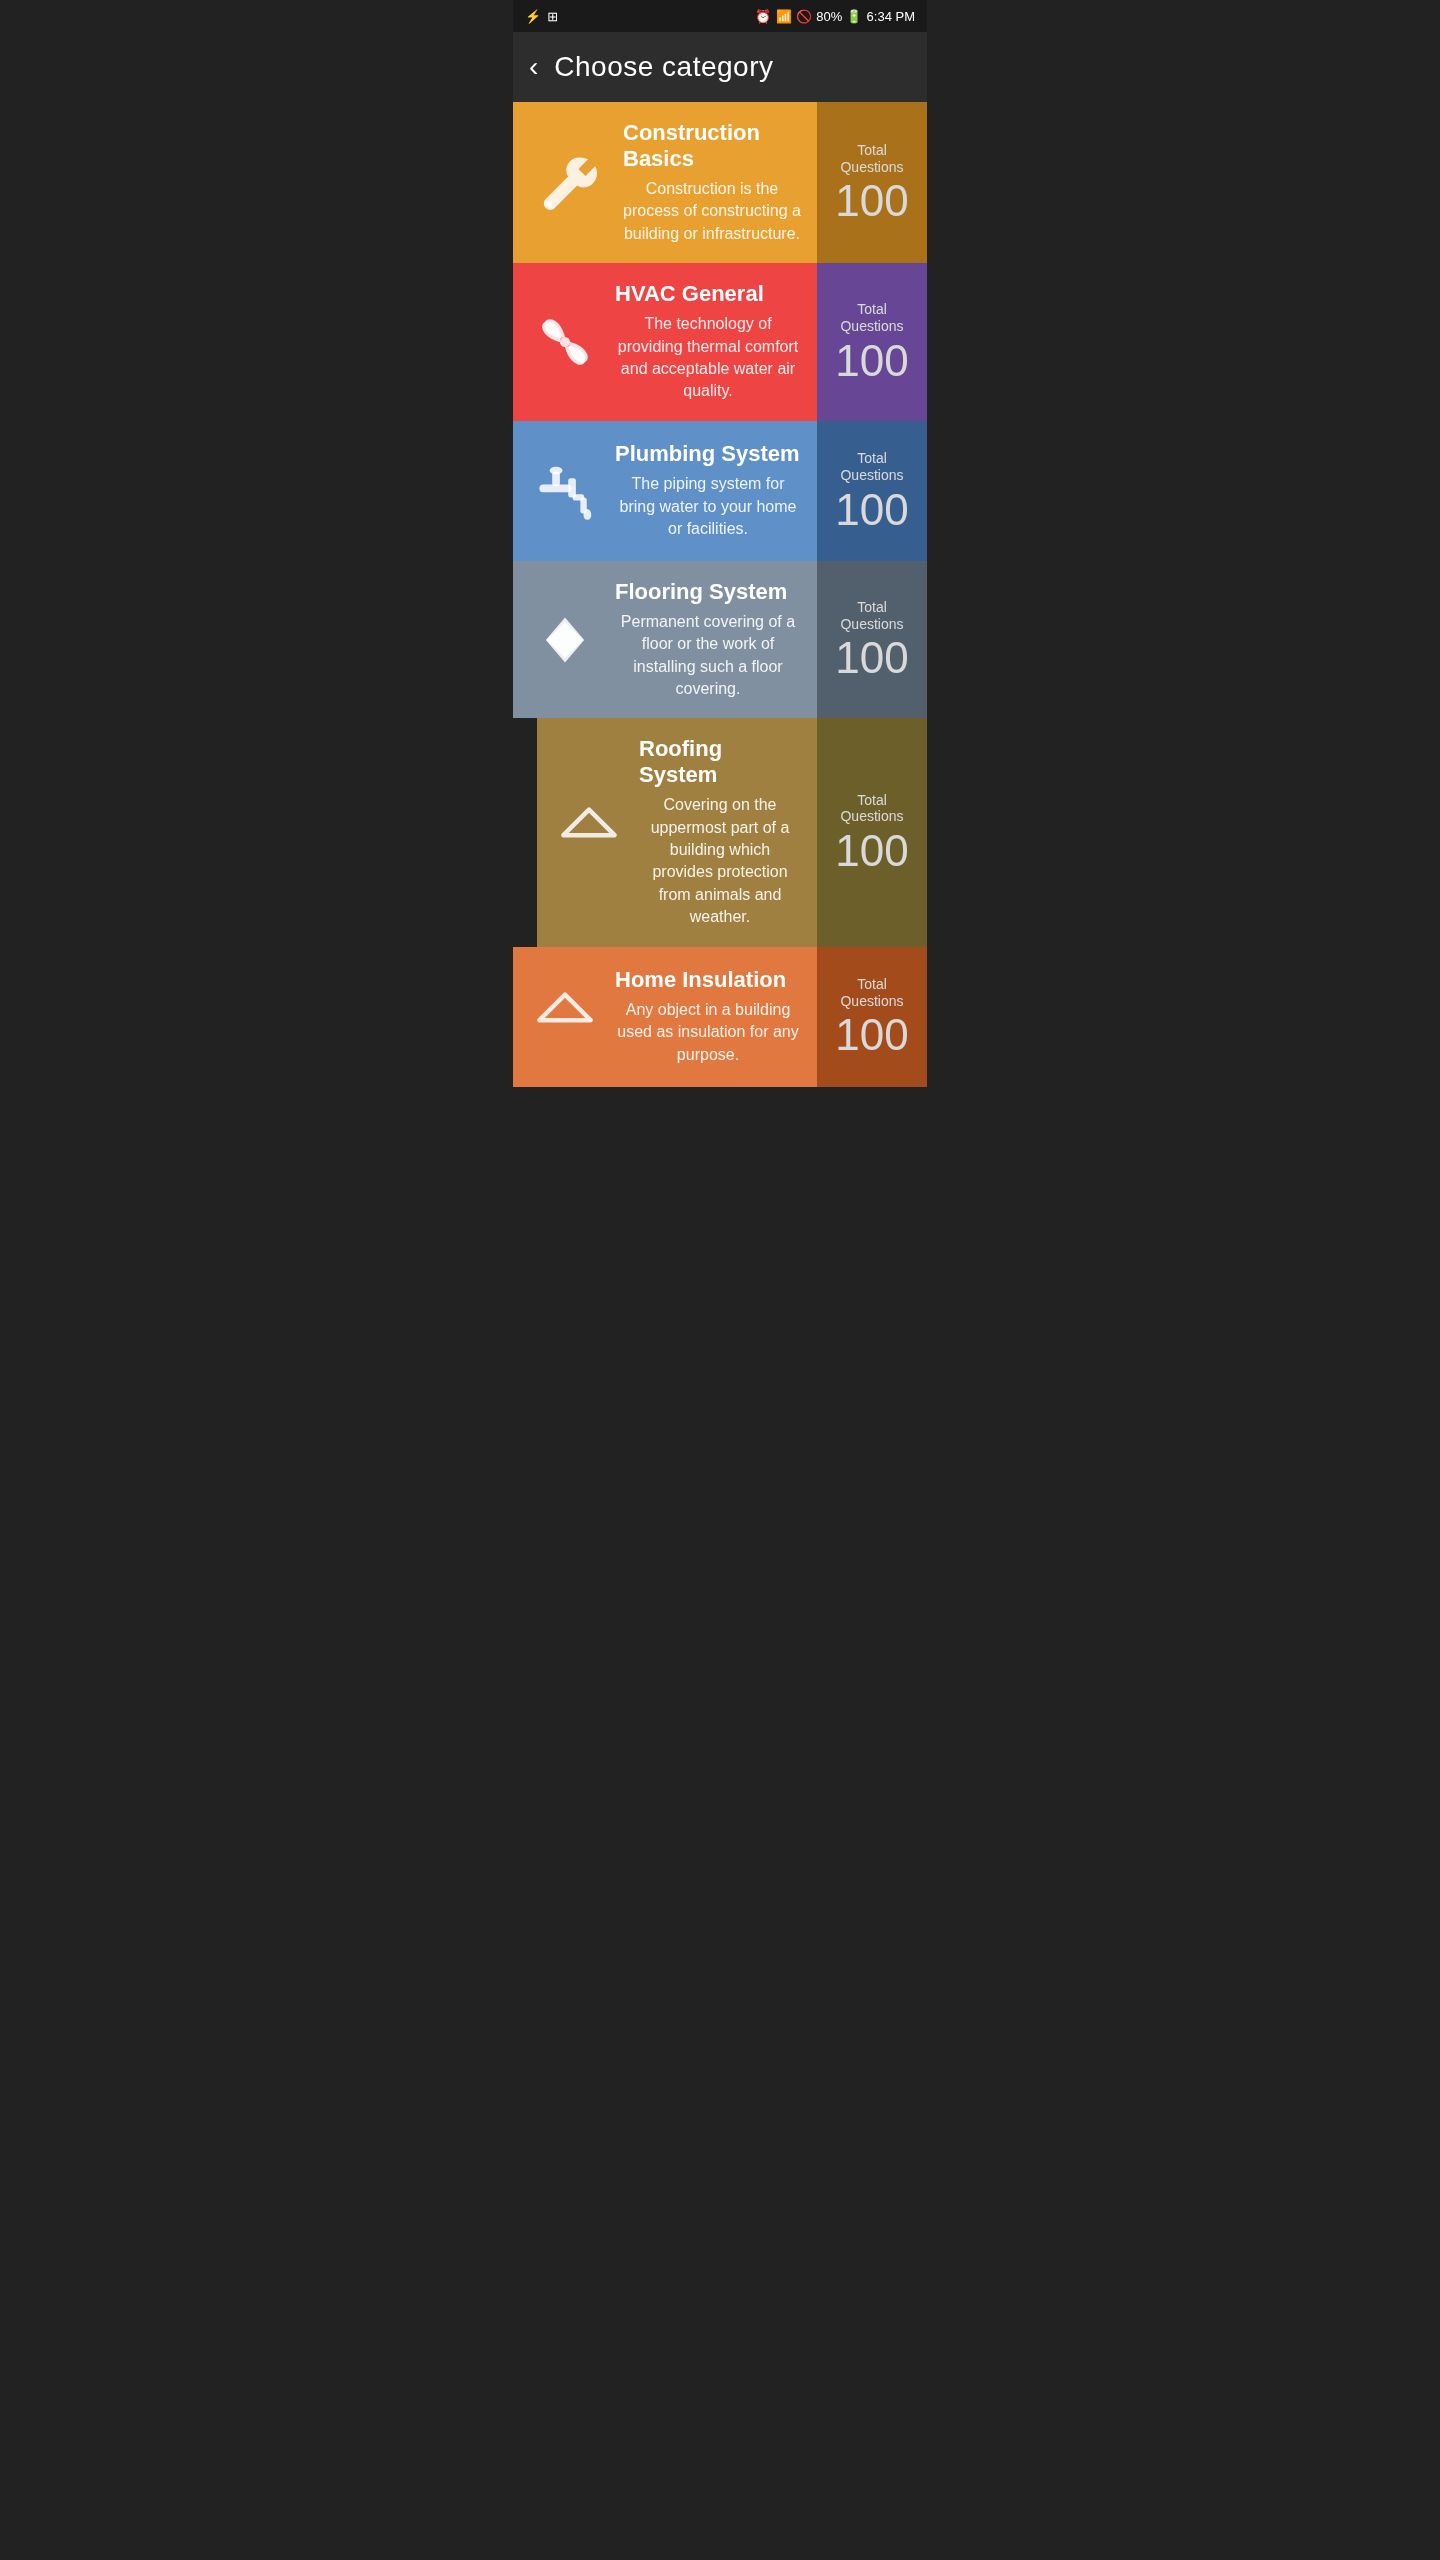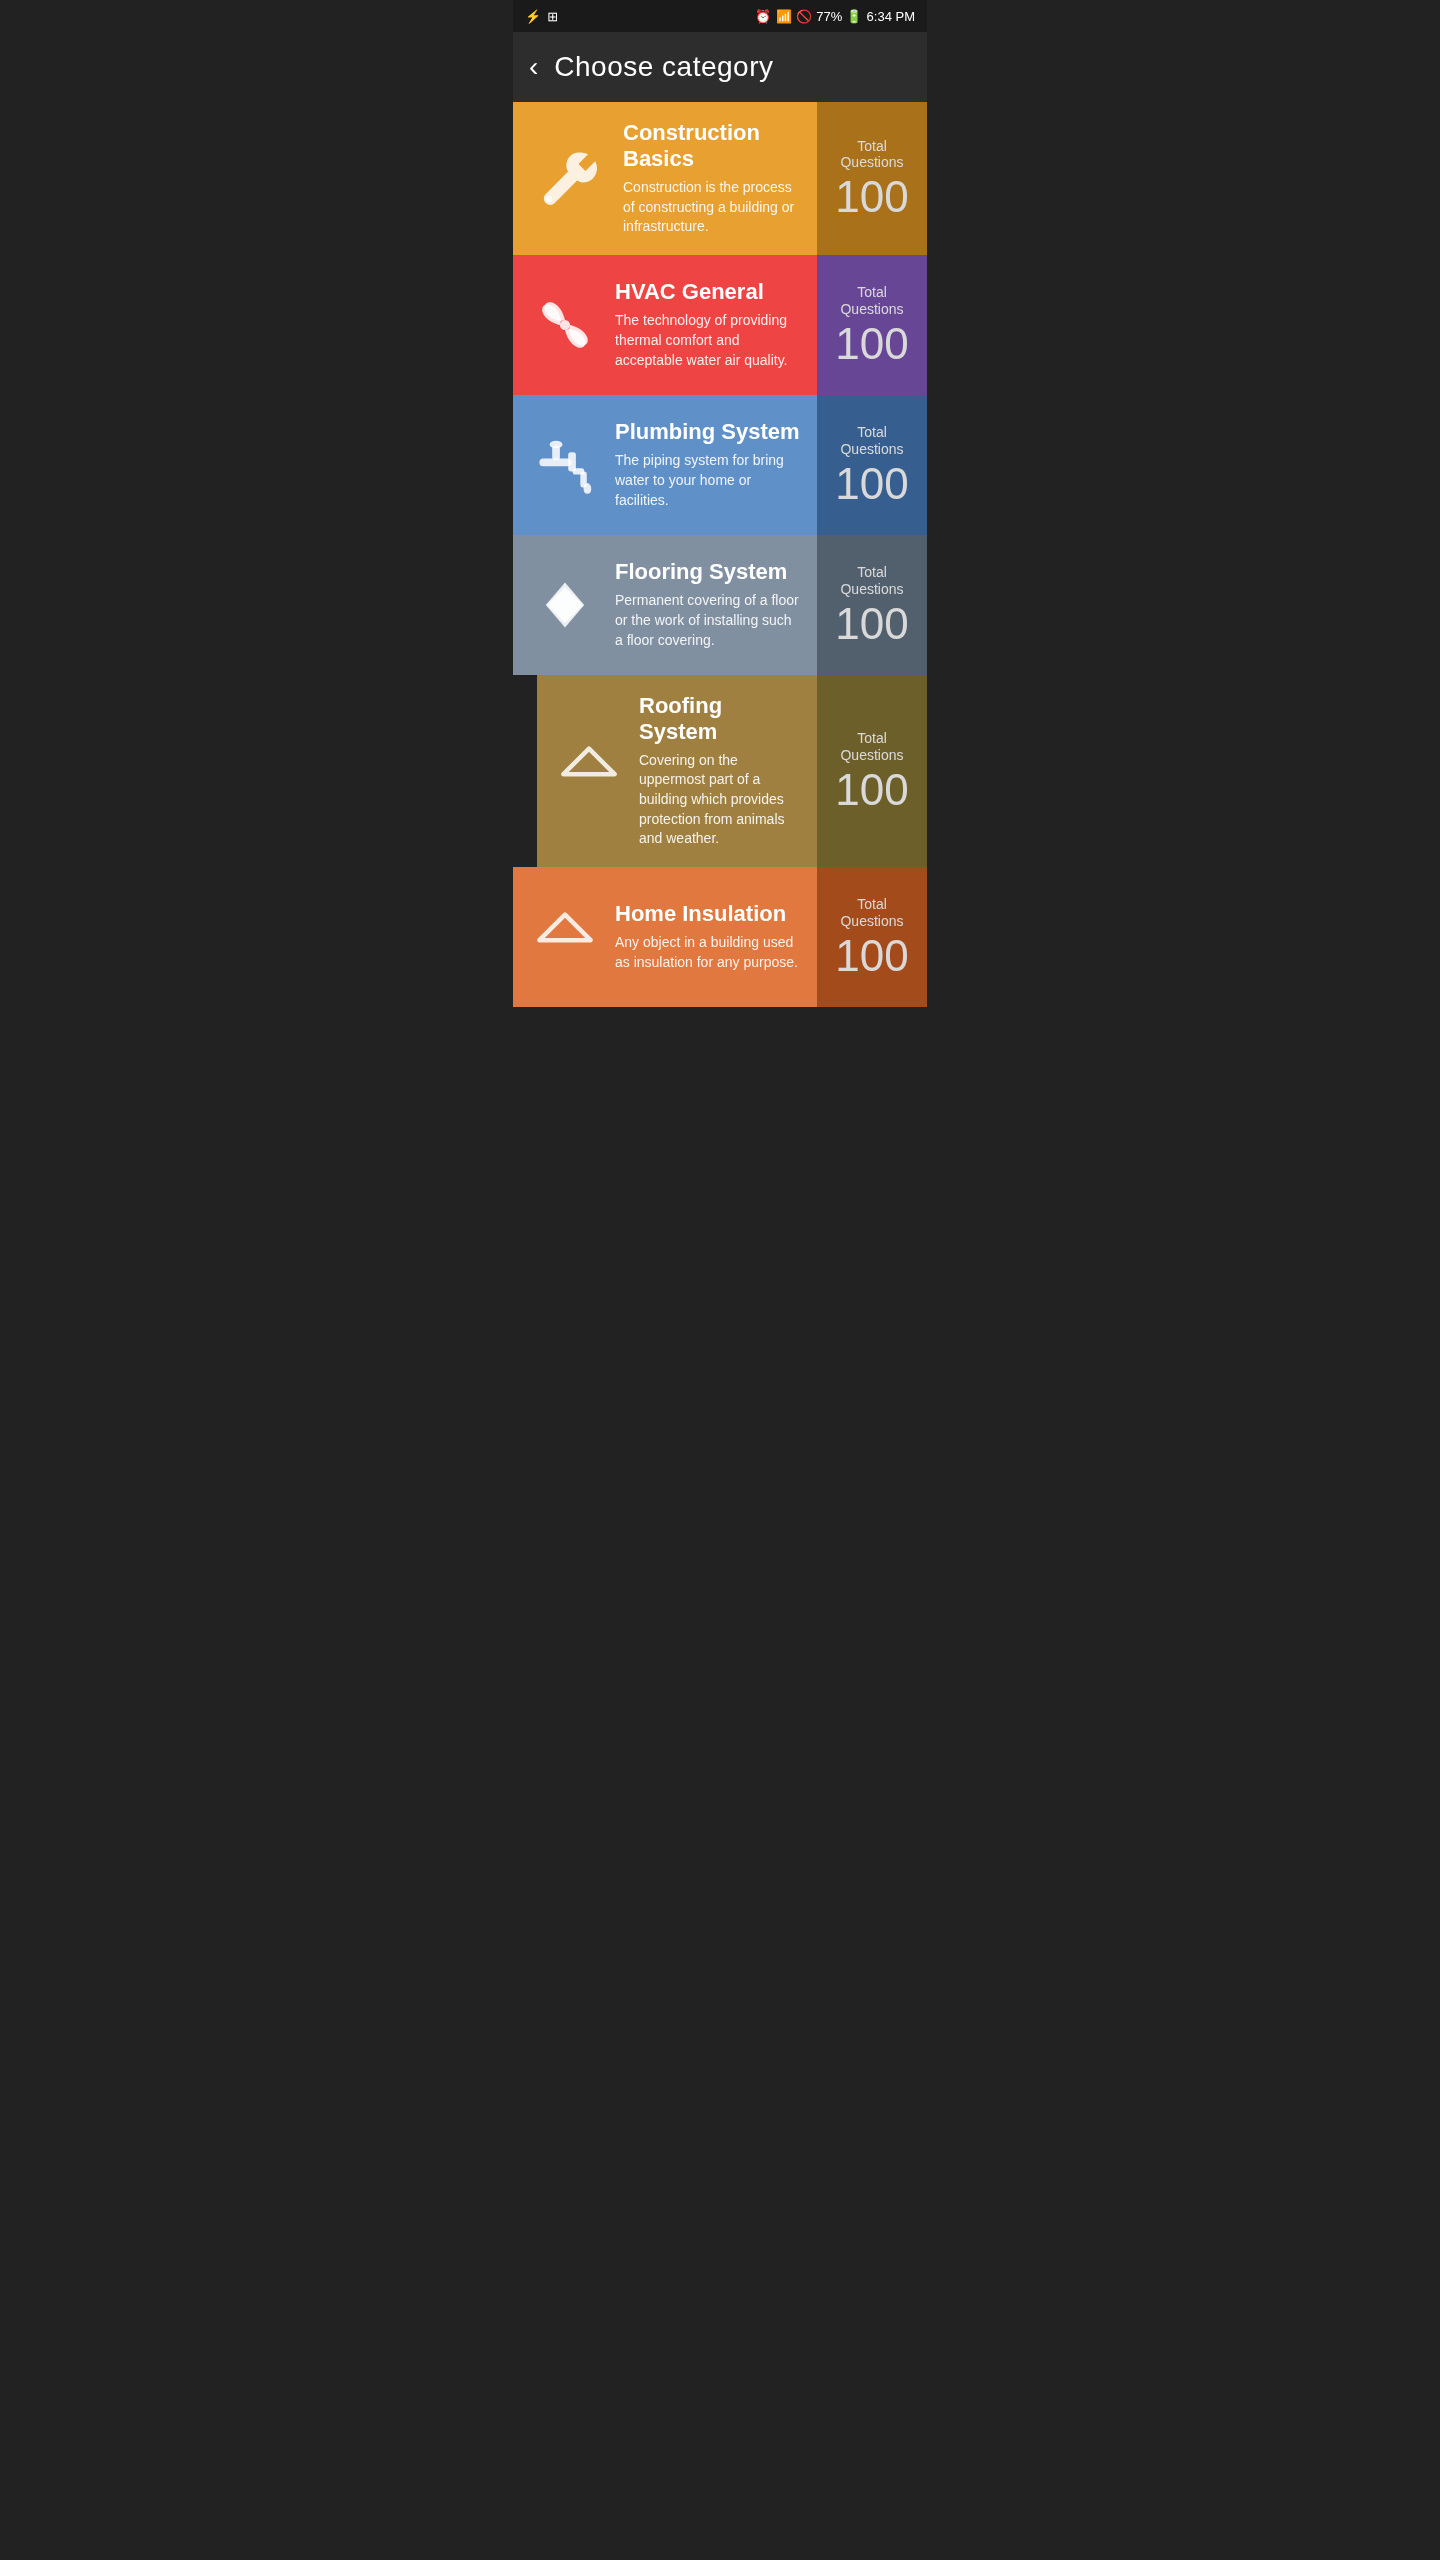--- a/index.html
+++ b/index.html
@@ -81,23 +81,24 @@
     .category-text { flex: 1; }
 
     .category-title {
       font-size: 22px;
       font-weight: 700;
       color: #fff;
       margin-bottom: 6px;
     }
 
     .category-desc {
-      font-size: 14px;
+      font-size: 16px;
       color: rgba(255,255,255,0.9);
       line-height: 1.4;
+      text-align: center;
     }
 
     .category-stats {
       width: 110px;
       flex-shrink: 0;
       display: flex;
       flex-direction: column;
       align-items: center;
       justify-content: center;
       padding: 16px;
@@ -145,21 +146,21 @@
 
 <div class="status-bar">
   <div class="status-left">
     <span>⚡</span>
     <span>⊞</span>
   </div>
   <div class="status-right">
     <span>⏰</span>
     <span>📶</span>
     <span>🚫</span>
-    <span>77%</span>
+    <span>80%</span>
     <span>🔋</span>
     <span>6:34 PM</span>
   </div>
 </div>
 
 <div class="top-bar">
   <span class="back-btn">‹</span>
   <span class="top-title">Choose category</span>
 </div>
 

